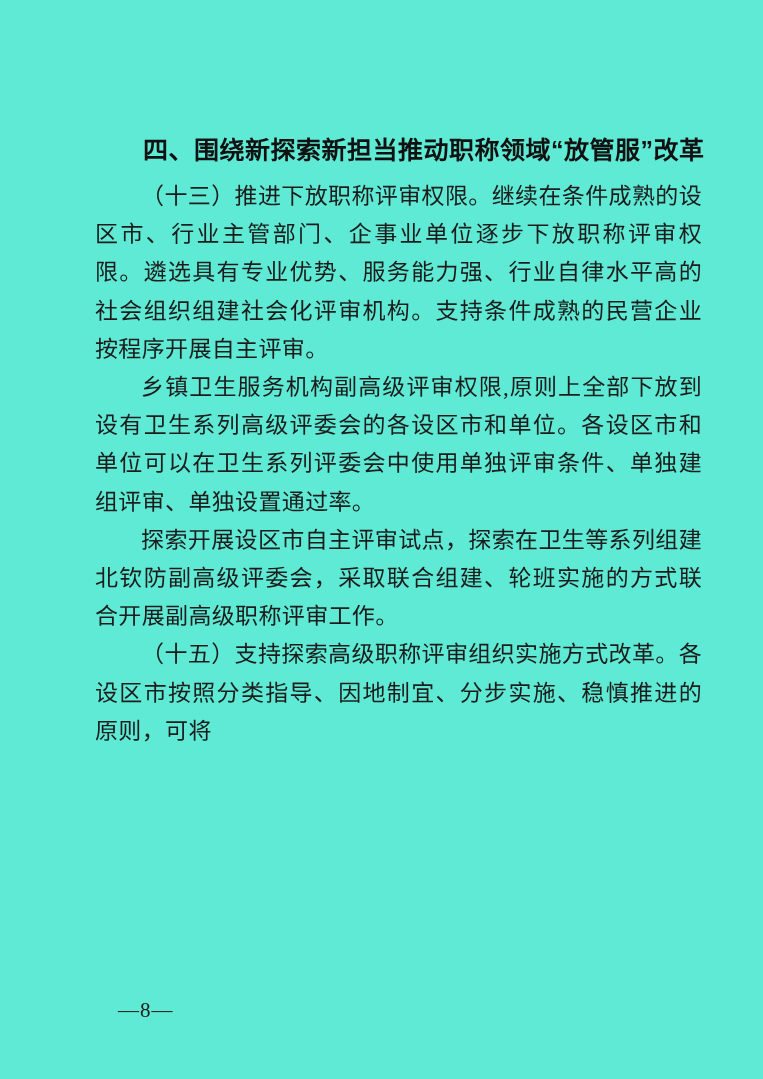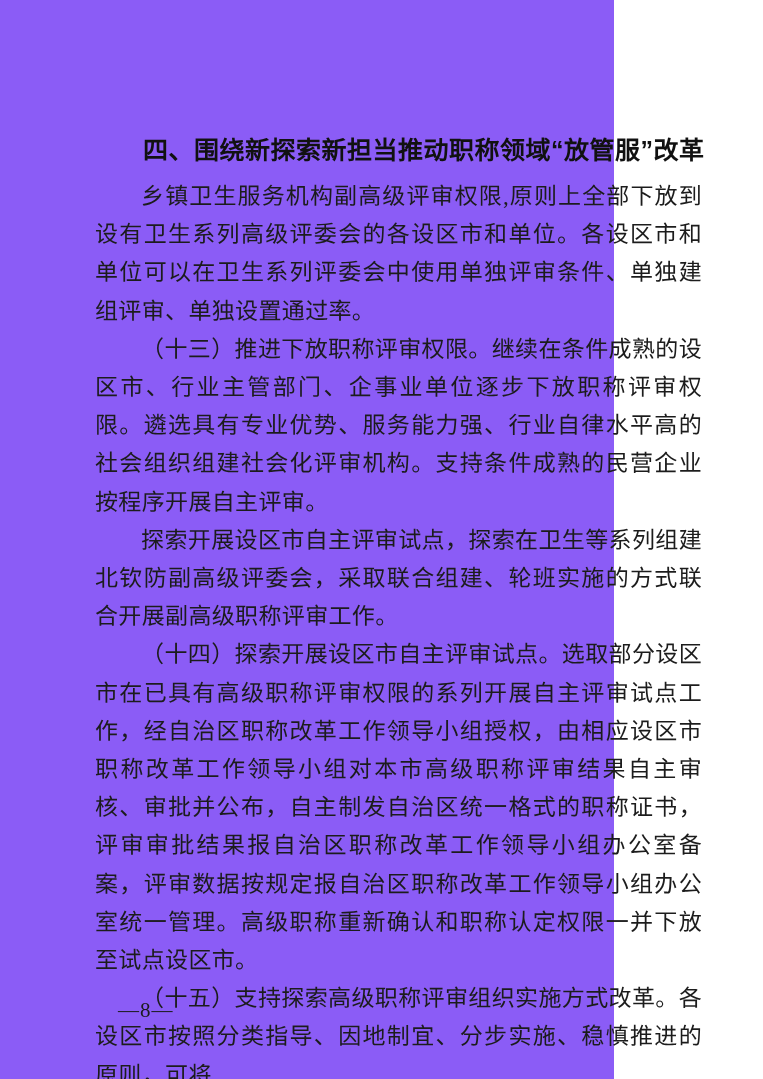--- a/index.html
+++ b/index.html
@@ -11,23 +11,23 @@
     width: 763px;
     height: 1079px;
     position: relative;
     overflow: hidden;
     font-family: "Liberation Serif", "DejaVu Serif", serif;
   }
   .page {
     position: absolute;
     left: 0;
     top: 0;
-    width: 614px;
+    width: 763px;
     height: 1079px;
-    background: #8b5cf6;
+    background: #5eead4;
   }
   .content {
     position: absolute;
     left: 95px;
     top: 130px;
     width: 607px;
   }
   .heading {
     font-family: "Liberation Sans", "DejaVu Sans", sans-serif;
     font-weight: bold;
@@ -59,20 +59,19 @@
     letter-spacing: 1px;
     color: #1c1c1c;
   }
 </style>
 </head>
 <body>
 
 <div class="page">
   <div class="content">
     <h1 class="heading">四、围绕新探索新担当推动职称领域“放管服”改革</h1>
+    <p class="body-para">（十三）推进下放职称评审权限。继续在条件成熟的设区市、行业主管部门、企事业单位逐步下放职称评审权限。遴选具有专业优势、服务能力强、行业自律水平高的社会组织组建社会化评审机构。支持条件成熟的民营企业按程序开展自主评审。</p>
     <p class="body-para">乡镇卫生服务机构副高级评审权限,原则上全部下放到设有卫生系列高级评委会的各设区市和单位。各设区市和单位可以在卫生系列评委会中使用单独评审条件、单独建组评审、单独设置通过率。</p>
-    <p class="body-para">（十三）推进下放职称评审权限。继续在条件成熟的设区市、行业主管部门、企事业单位逐步下放职称评审权限。遴选具有专业优势、服务能力强、行业自律水平高的社会组织组建社会化评审机构。支持条件成熟的民营企业按程序开展自主评审。</p>
     <p class="body-para">探索开展设区市自主评审试点，探索在卫生等系列组建北钦防副高级评委会，采取联合组建、轮班实施的方式联合开展副高级职称评审工作。</p>
-    <p class="body-para">（十四）探索开展设区市自主评审试点。选取部分设区市在已具有高级职称评审权限的系列开展自主评审试点工作，经自治区职称改革工作领导小组授权，由相应设区市职称改革工作领导小组对本市高级职称评审结果自主审核、审批并公布，自主制发自治区统一格式的职称证书，评审审批结果报自治区职称改革工作领导小组办公室备案，评审数据按规定报自治区职称改革工作领导小组办公室统一管理。高级职称重新确认和职称认定权限一并下放至试点设区市。</p>
     <p class="body-para">（十五）支持探索高级职称评审组织实施方式改革。各设区市按照分类指导、因地制宜、分步实施、稳慎推进的原则，可将</p>
   </div>
   <div class="page-number">—8—</div>
 </div>
 
 </body></html>

